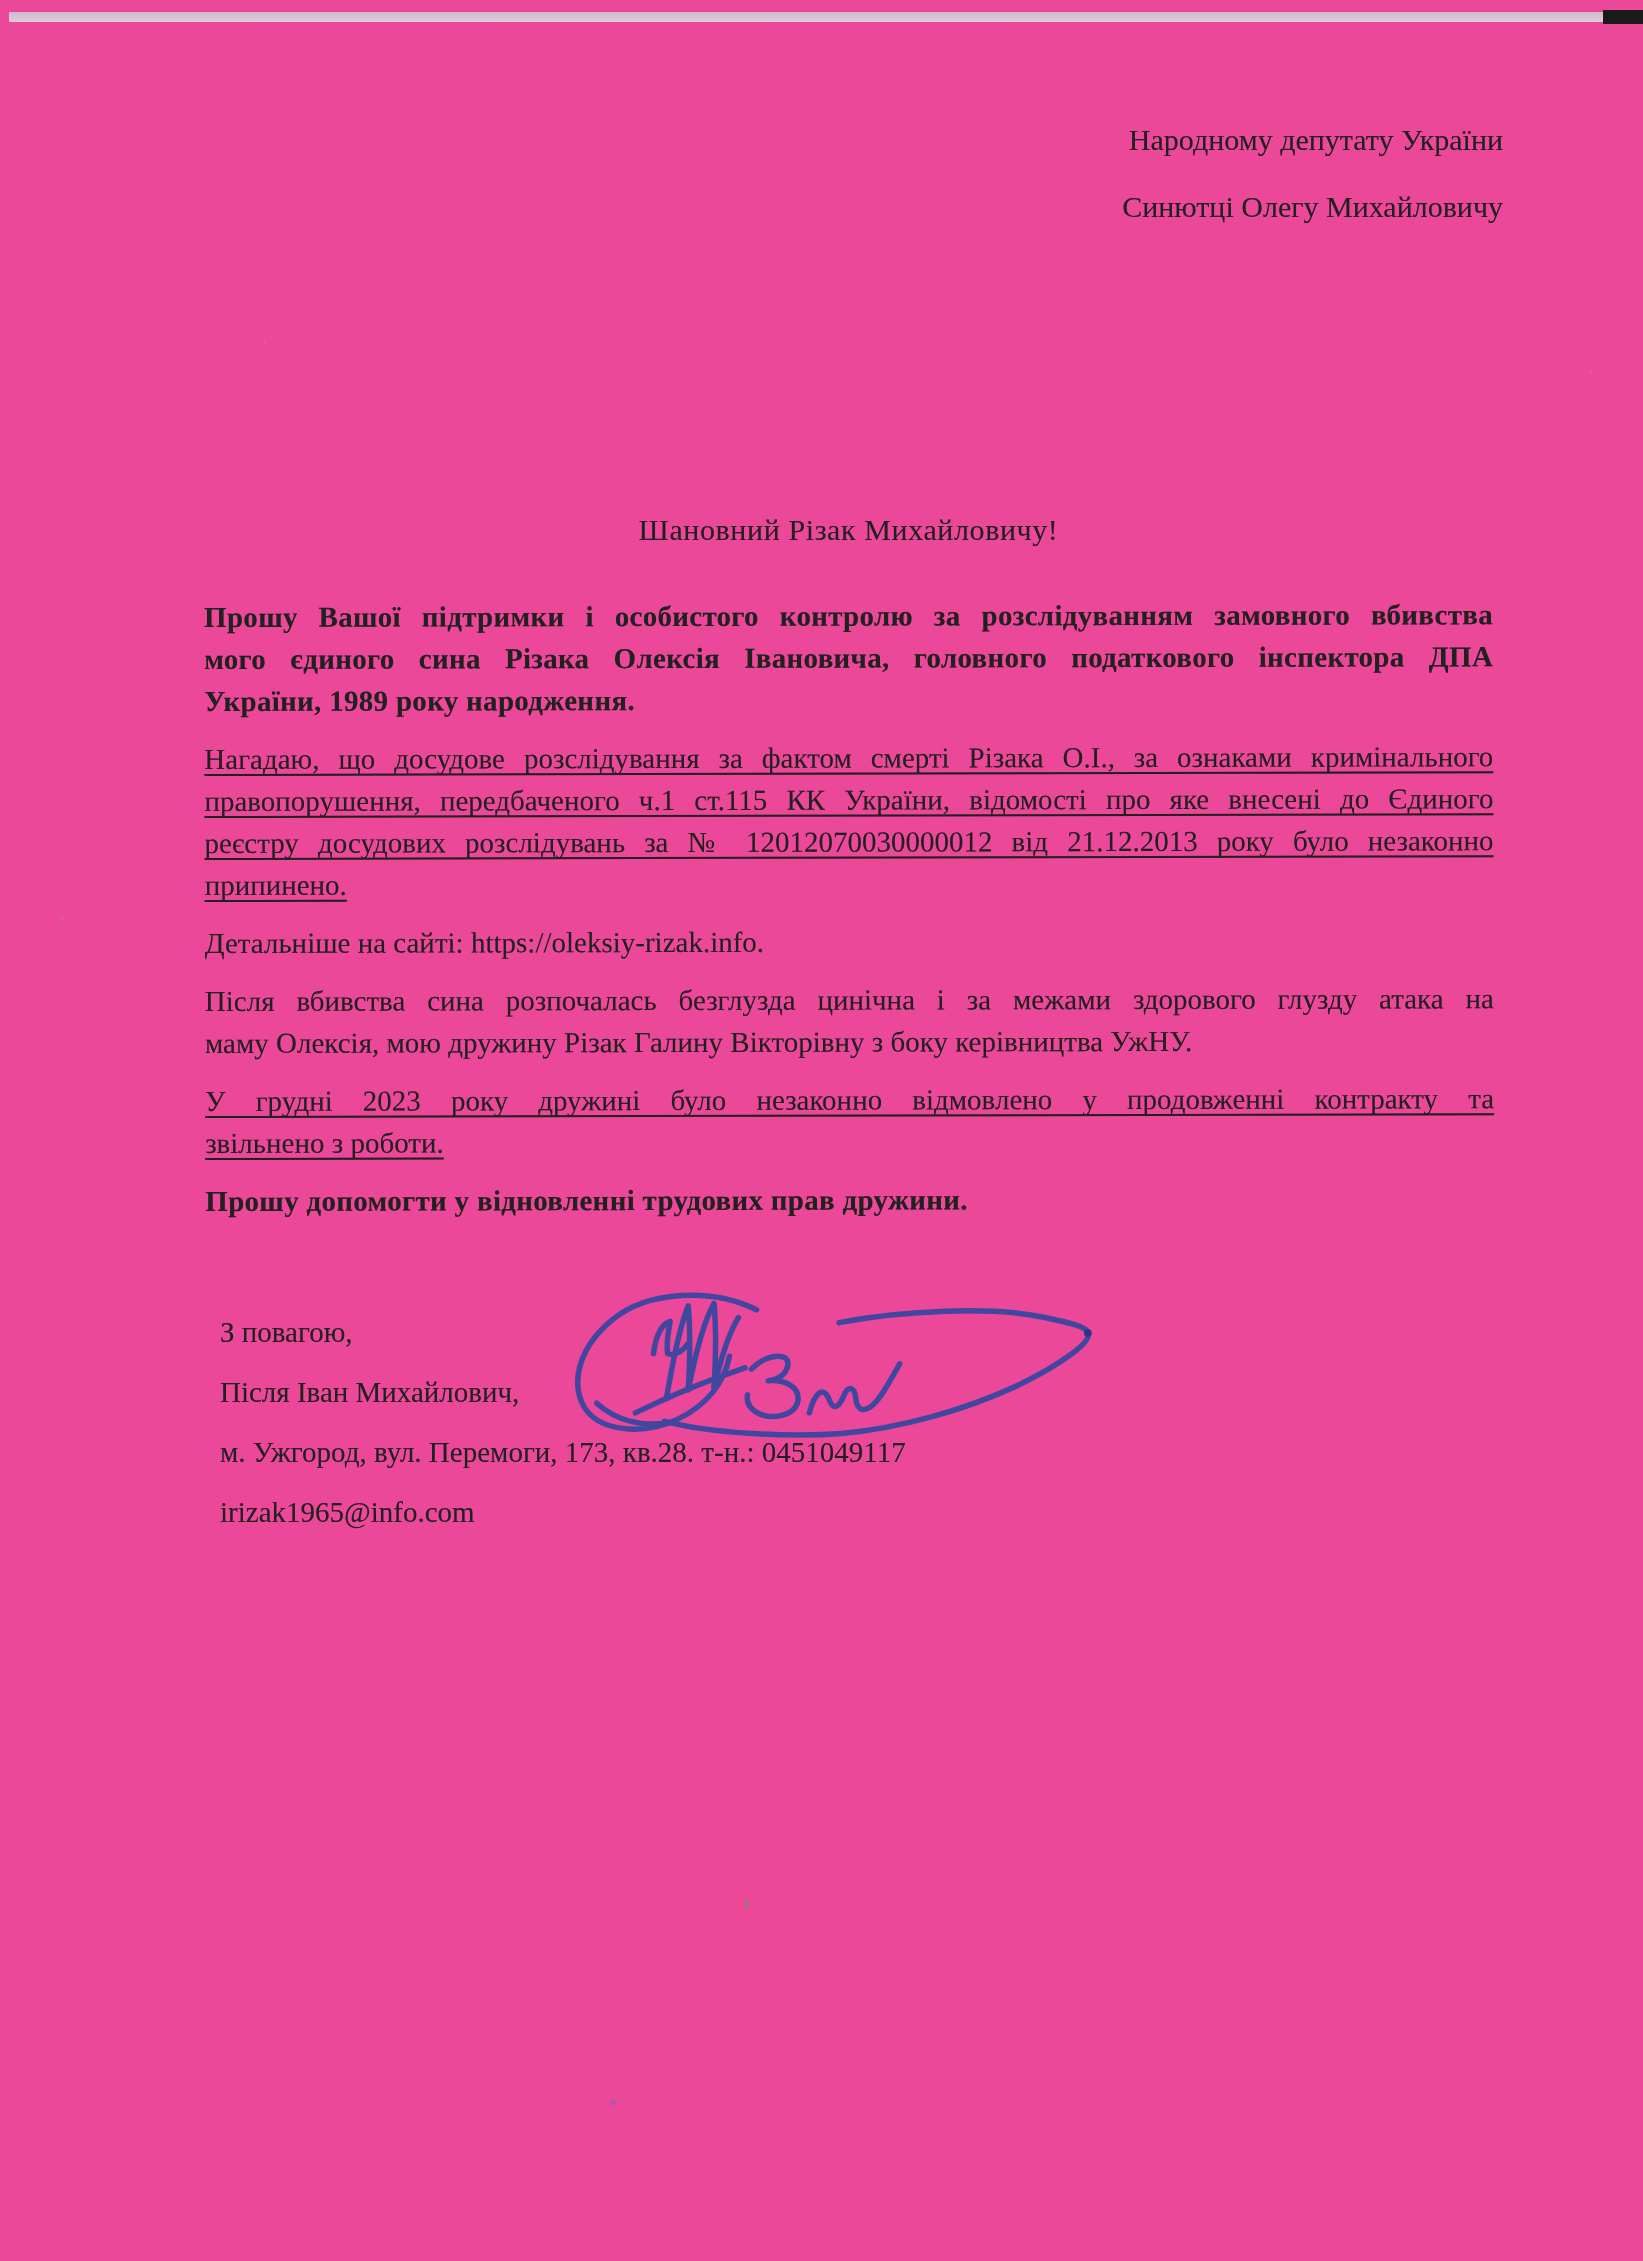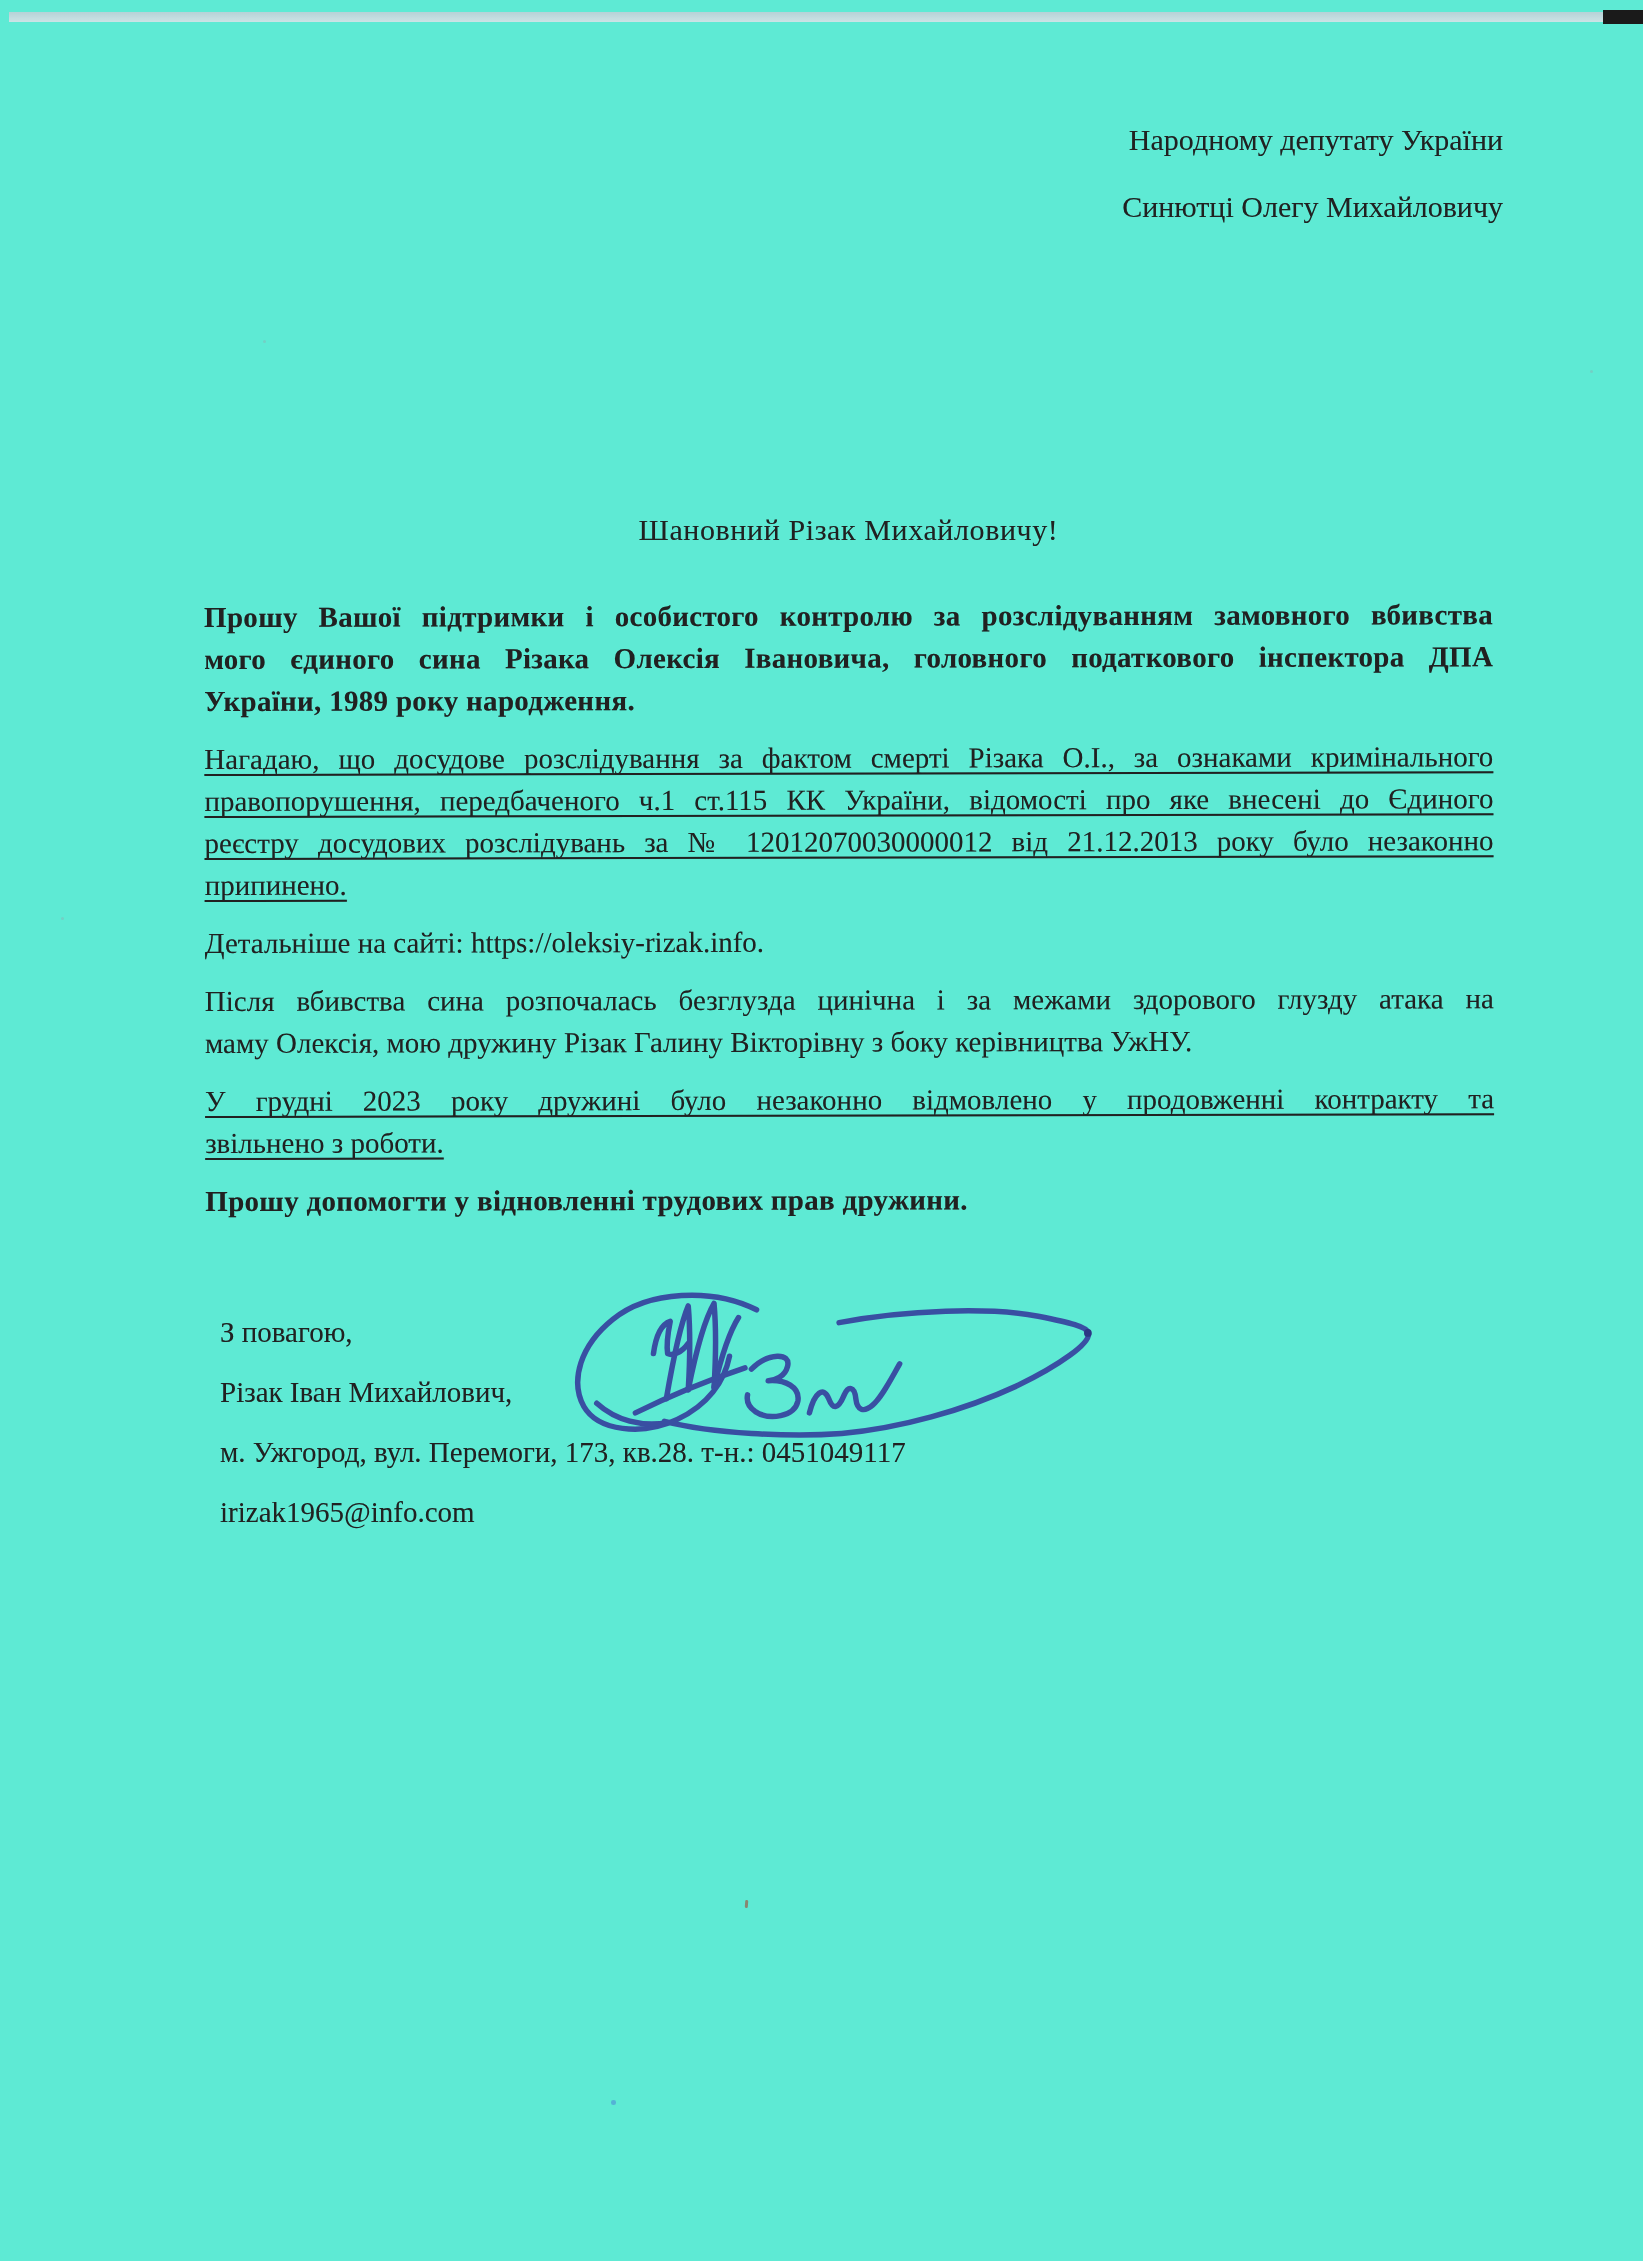--- a/index.html
+++ b/index.html
@@ -1,19 +1,19 @@
 <!DOCTYPE html>
 <html style="font-size:10.3px"><head>
 <meta charset="utf-8">
 <style>
   html,body{margin:0;padding:0;background:#e8e8e8;}
   .page{
     position:relative;
     width:1644px;height:2261px;
-    background:#5eead4;
+    background:#ec4899;
     font-family:"Liberation Serif","DejaVu Serif",serif;
     color:#212121;
     overflow:hidden;
   }
   
   .scan-band{
     position:absolute;top:12.2px;left:9px;right:0;height:9.7px;
     background:linear-gradient(to bottom,#c7ced8,#dfe3e9);
     opacity:.85;filter:blur(0.6px);
   }
@@ -112,21 +112,21 @@
     </div>
 
     <div class="para bold">
       <div class="line">Прошу допомогти у відновленні трудових прав дружини.</div>
     </div>
 
   </div>
 
   <div class="closing">
     <div class="cline">З повагою,</div>
-    <div class="cline">Різак Іван Михайлович,</div>
+    <div class="cline">Після Іван Михайлович,</div>
     <div class="cline">м. Ужгород, вул. Перемоги, 173, кв.28. т-н.: 0451049117</div>
     <div class="cline">irizak1965@info.com</div>
   </div>
 
   <svg class="signature" viewBox="0 0 864 256" fill="none" xmlns="http://www.w3.org/2000/svg">
     <g stroke-width="8.5" stroke-linecap="round" stroke-linejoin="round" opacity="0.95" stroke="#3847a0">
 
       <path d="M 308,40 C 240,6 140,10 85,55 C 35,95 18,150 40,190 C 62,228 130,236 185,210 C 232,188 258,152 266,112"></path>
 
       <path d="M 60,185 C 90,212 130,222 170,215"></path>

